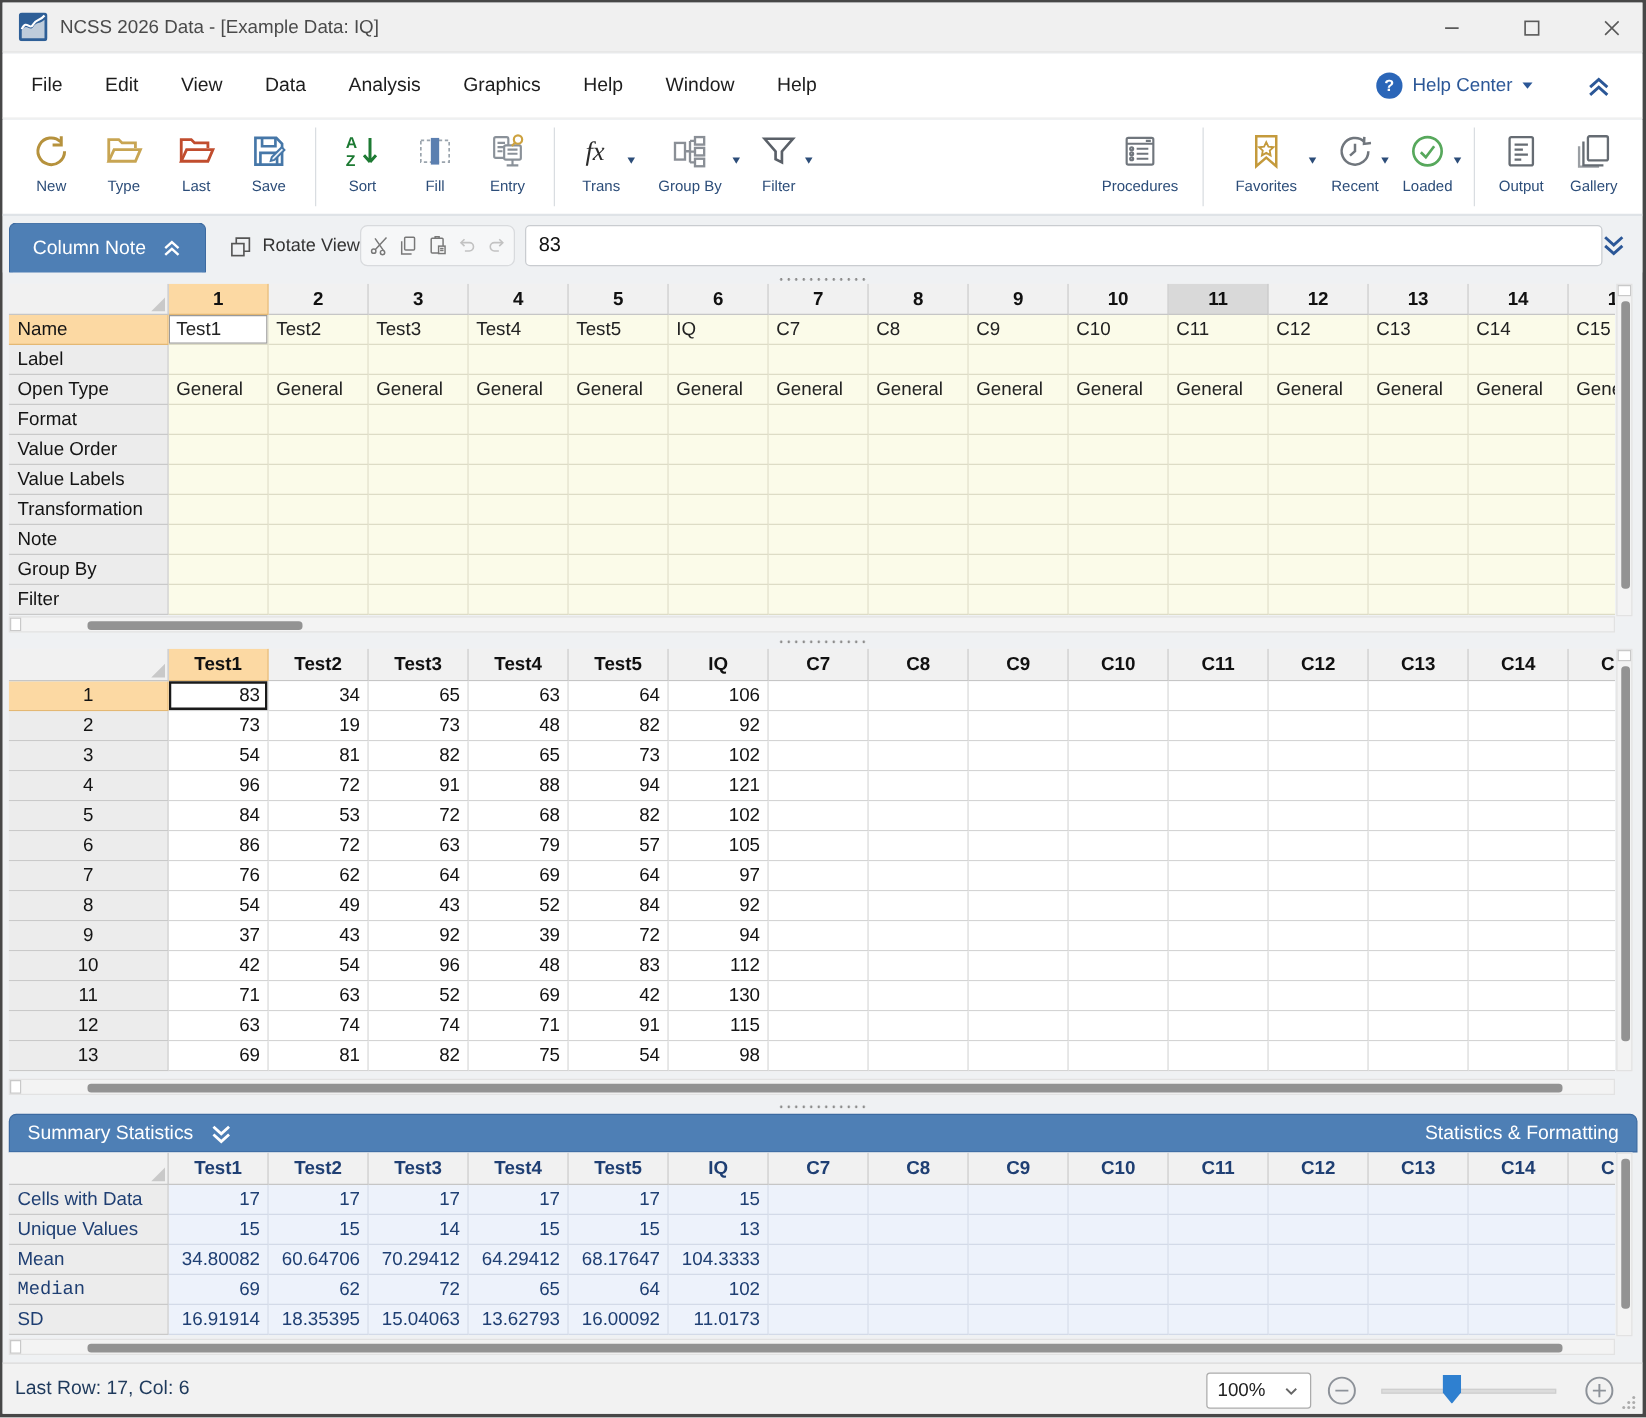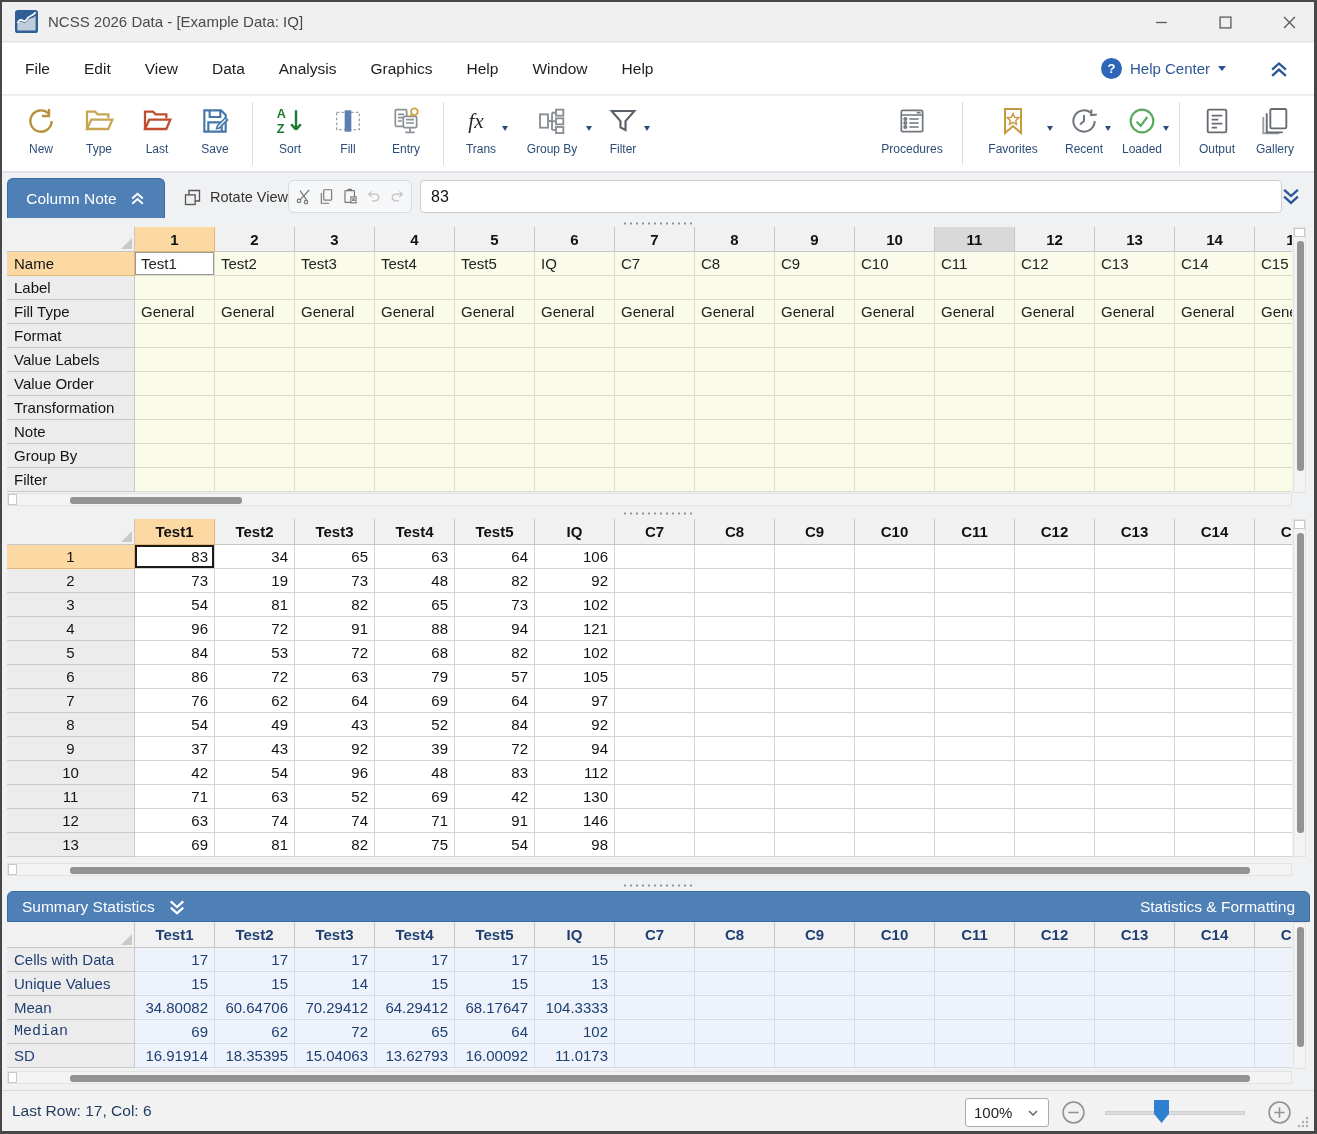--- a/index.html
+++ b/index.html
@@ -439,21 +439,21 @@
         <div class="gc w-col ivory" style="height: 24px;"></div>
         <div class="gc w-col ivory" style="height: 24px;"></div>
         <div class="gc w-col ivory" style="height: 24px;"></div>
         <div class="gc w-col ivory" style="height: 24px;"></div>
         <div class="gc w-col ivory" style="height: 24px;"></div>
         <div class="gc w-col ivory" style="height: 24px;"></div>
         <div class="gc w-col ivory" style="height: 24px;"></div>
         <div class="gc w-col ivory" style="height: 24px;"></div>
       </div>
       <div class="grow" style="height: 24px;">
-        <div class="gc w-lab lab" style="height: 24px;">Fill Type</div>
+        <div class="gc w-lab lab" style="height: 24px;">Open Type</div>
         <div class="gc w-col ivory" style="height: 24px;">General</div>
         <div class="gc w-col ivory" style="height: 24px;">General</div>
         <div class="gc w-col ivory" style="height: 24px;">General</div>
         <div class="gc w-col ivory" style="height: 24px;">General</div>
         <div class="gc w-col ivory" style="height: 24px;">General</div>
         <div class="gc w-col ivory" style="height: 24px;">General</div>
         <div class="gc w-col ivory" style="height: 24px;">General</div>
         <div class="gc w-col ivory" style="height: 24px;">General</div>
         <div class="gc w-col ivory" style="height: 24px;">General</div>
         <div class="gc w-col ivory" style="height: 24px;">General</div>
@@ -475,39 +475,39 @@
         <div class="gc w-col ivory" style="height: 24px;"></div>
         <div class="gc w-col ivory" style="height: 24px;"></div>
         <div class="gc w-col ivory" style="height: 24px;"></div>
         <div class="gc w-col ivory" style="height: 24px;"></div>
         <div class="gc w-col ivory" style="height: 24px;"></div>
         <div class="gc w-col ivory" style="height: 24px;"></div>
         <div class="gc w-col ivory" style="height: 24px;"></div>
         <div class="gc w-col ivory" style="height: 24px;"></div>
       </div>
       <div class="grow" style="height: 24px;">
+        <div class="gc w-lab lab" style="height: 24px;">Value Order</div>
+        <div class="gc w-col ivory" style="height: 24px;"></div>
+        <div class="gc w-col ivory" style="height: 24px;"></div>
+        <div class="gc w-col ivory" style="height: 24px;"></div>
+        <div class="gc w-col ivory" style="height: 24px;"></div>
+        <div class="gc w-col ivory" style="height: 24px;"></div>
+        <div class="gc w-col ivory" style="height: 24px;"></div>
+        <div class="gc w-col ivory" style="height: 24px;"></div>
+        <div class="gc w-col ivory" style="height: 24px;"></div>
+        <div class="gc w-col ivory" style="height: 24px;"></div>
+        <div class="gc w-col ivory" style="height: 24px;"></div>
+        <div class="gc w-col ivory" style="height: 24px;"></div>
+        <div class="gc w-col ivory" style="height: 24px;"></div>
+        <div class="gc w-col ivory" style="height: 24px;"></div>
+        <div class="gc w-col ivory" style="height: 24px;"></div>
+        <div class="gc w-col ivory" style="height: 24px;"></div>
+      </div>
+      <div class="grow" style="height: 24px;">
         <div class="gc w-lab lab" style="height: 24px;">Value Labels</div>
-        <div class="gc w-col ivory" style="height: 24px;"></div>
-        <div class="gc w-col ivory" style="height: 24px;"></div>
-        <div class="gc w-col ivory" style="height: 24px;"></div>
-        <div class="gc w-col ivory" style="height: 24px;"></div>
-        <div class="gc w-col ivory" style="height: 24px;"></div>
-        <div class="gc w-col ivory" style="height: 24px;"></div>
-        <div class="gc w-col ivory" style="height: 24px;"></div>
-        <div class="gc w-col ivory" style="height: 24px;"></div>
-        <div class="gc w-col ivory" style="height: 24px;"></div>
-        <div class="gc w-col ivory" style="height: 24px;"></div>
-        <div class="gc w-col ivory" style="height: 24px;"></div>
-        <div class="gc w-col ivory" style="height: 24px;"></div>
-        <div class="gc w-col ivory" style="height: 24px;"></div>
-        <div class="gc w-col ivory" style="height: 24px;"></div>
-        <div class="gc w-col ivory" style="height: 24px;"></div>
-      </div>
-      <div class="grow" style="height: 24px;">
-        <div class="gc w-lab lab" style="height: 24px;">Value Order</div>
         <div class="gc w-col ivory" style="height: 24px;"></div>
         <div class="gc w-col ivory" style="height: 24px;"></div>
         <div class="gc w-col ivory" style="height: 24px;"></div>
         <div class="gc w-col ivory" style="height: 24px;"></div>
         <div class="gc w-col ivory" style="height: 24px;"></div>
         <div class="gc w-col ivory" style="height: 24px;"></div>
         <div class="gc w-col ivory" style="height: 24px;"></div>
         <div class="gc w-col ivory" style="height: 24px;"></div>
         <div class="gc w-col ivory" style="height: 24px;"></div>
         <div class="gc w-col ivory" style="height: 24px;"></div>
@@ -818,21 +818,21 @@
         <div class="gc w-col white num" style="height: 24px;"></div>
         <div class="gc w-col white num" style="height: 24px;"></div>
       </div>
       <div class="grow" style="height: 24px;">
         <div class="gc w-lab lab" style="height: 24px; justify-content: center; padding-left: 0px;">12</div>
         <div class="gc w-col white num" style="height: 24px;">63</div>
         <div class="gc w-col white num" style="height: 24px;">74</div>
         <div class="gc w-col white num" style="height: 24px;">74</div>
         <div class="gc w-col white num" style="height: 24px;">71</div>
         <div class="gc w-col white num" style="height: 24px;">91</div>
-        <div class="gc w-col white num" style="height: 24px;">146</div>
+        <div class="gc w-col white num" style="height: 24px;">115</div>
         <div class="gc w-col white num" style="height: 24px;"></div>
         <div class="gc w-col white num" style="height: 24px;"></div>
         <div class="gc w-col white num" style="height: 24px;"></div>
         <div class="gc w-col white num" style="height: 24px;"></div>
         <div class="gc w-col white num" style="height: 24px;"></div>
         <div class="gc w-col white num" style="height: 24px;"></div>
         <div class="gc w-col white num" style="height: 24px;"></div>
         <div class="gc w-col white num" style="height: 24px;"></div>
         <div class="gc w-col white num" style="height: 24px;"></div>
       </div>

